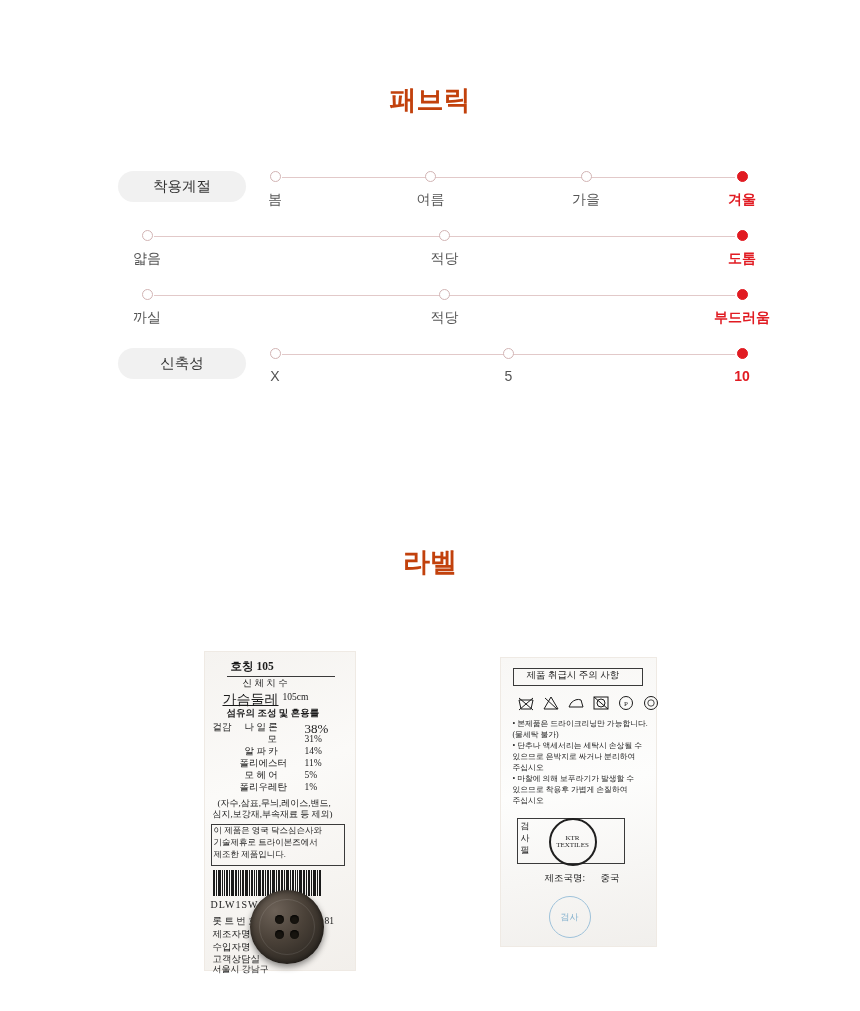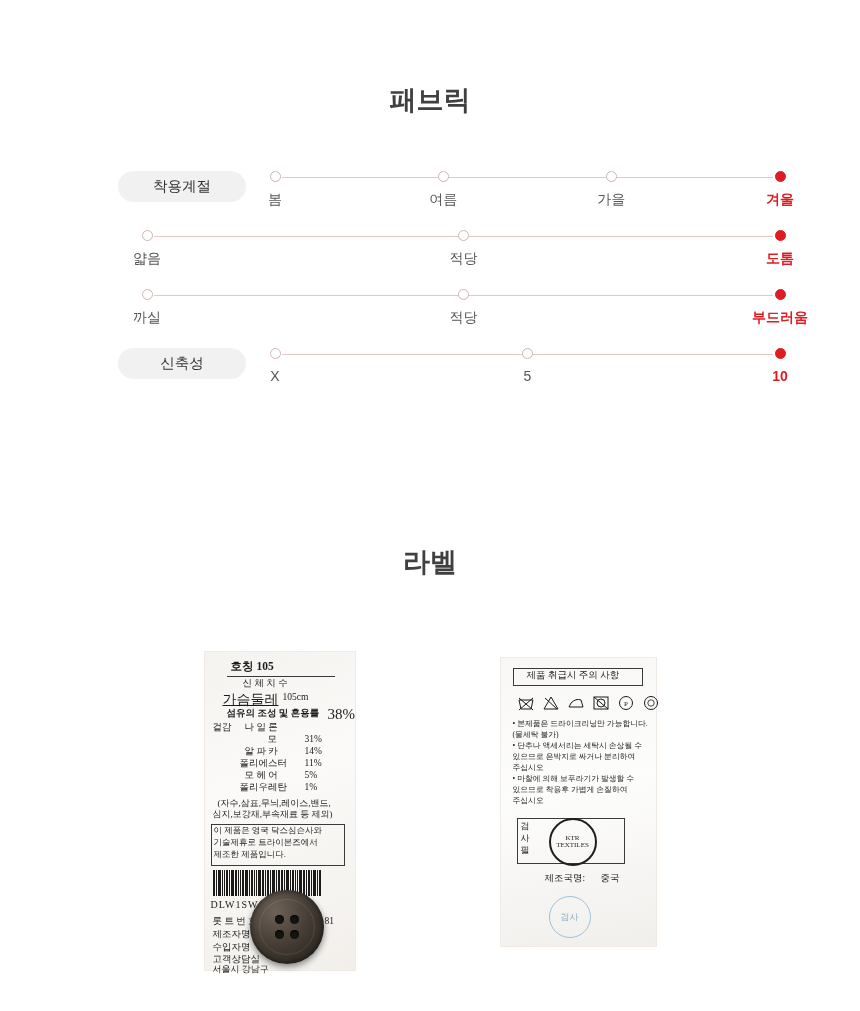--- a/index.html
+++ b/index.html
@@ -13,31 +13,31 @@
     font-family: "Liberation Sans", sans-serif;
     color: #222222;
     position: relative;
     overflow: hidden;
   }
 
   .section-title {
     text-align: center;
     font-size: 27px;
     font-weight: bold;
-    color: #404040;
+    color: #c2410c;
     letter-spacing: 0px;
   }
 
   #fabric-title { margin-top: 82px; }
   #label-title  { margin-top: 142px; }
 
   .fabric-chart {
     margin-top: 48px;
     padding-left: 118px;
-    padding-right: 80px;
+    padding-right: 118px;
   }
 
   .fabric-row {
     display: flex;
     align-items: flex-start;
     height: 59px;
   }
 
   .row-label {
     width: 128px;
@@ -351,21 +351,21 @@
     <div class="ltext" style="left:38px; top:26px; font-size:9.5px;">신 체 치 수</div>
 
     <div class="ltext" style="left:18px; top:40px; font-size:14px;text-decoration:underline;">가슴둘레</div>
     <div class="ltext" style="left:78px; top:40px; font-size:9.5px;">105cm</div>
 
     <div class="ltext" style="left:22px; top:56px; font-size:9.5px; font-weight:bold;">섬유의 조성 및 혼용률</div>
 
     <div class="ltext" style="left:8px; top:70px; font-size:9.5px;">겉감</div>
 
     <div class="ltext" style="left:40px; top:70px; font-size:9.5px;">나  일  론</div>
-    <div class="ltext" style="left:100px; top:54px; font-size:15px;margin-left:23px;">38%</div>
+    <div class="ltext" style="left:100px; top:70px; font-size:13px;">38%</div>
 
     <div class="ltext" style="left:63px; top:82px; font-size:9.5px;">모</div>
     <div class="ltext" style="left:100px; top:82px; font-size:9.5px;">31%</div>
 
     <div class="ltext" style="left:40px; top:94px; font-size:9.5px;">알  파  카</div>
     <div class="ltext" style="left:100px; top:94px; font-size:9.5px;">14%</div>
 
     <div class="ltext" style="left:35px; top:106px; font-size:9.5px;">폴리에스터</div>
     <div class="ltext" style="left:100px; top:106px; font-size:9.5px;">11%</div>
 

